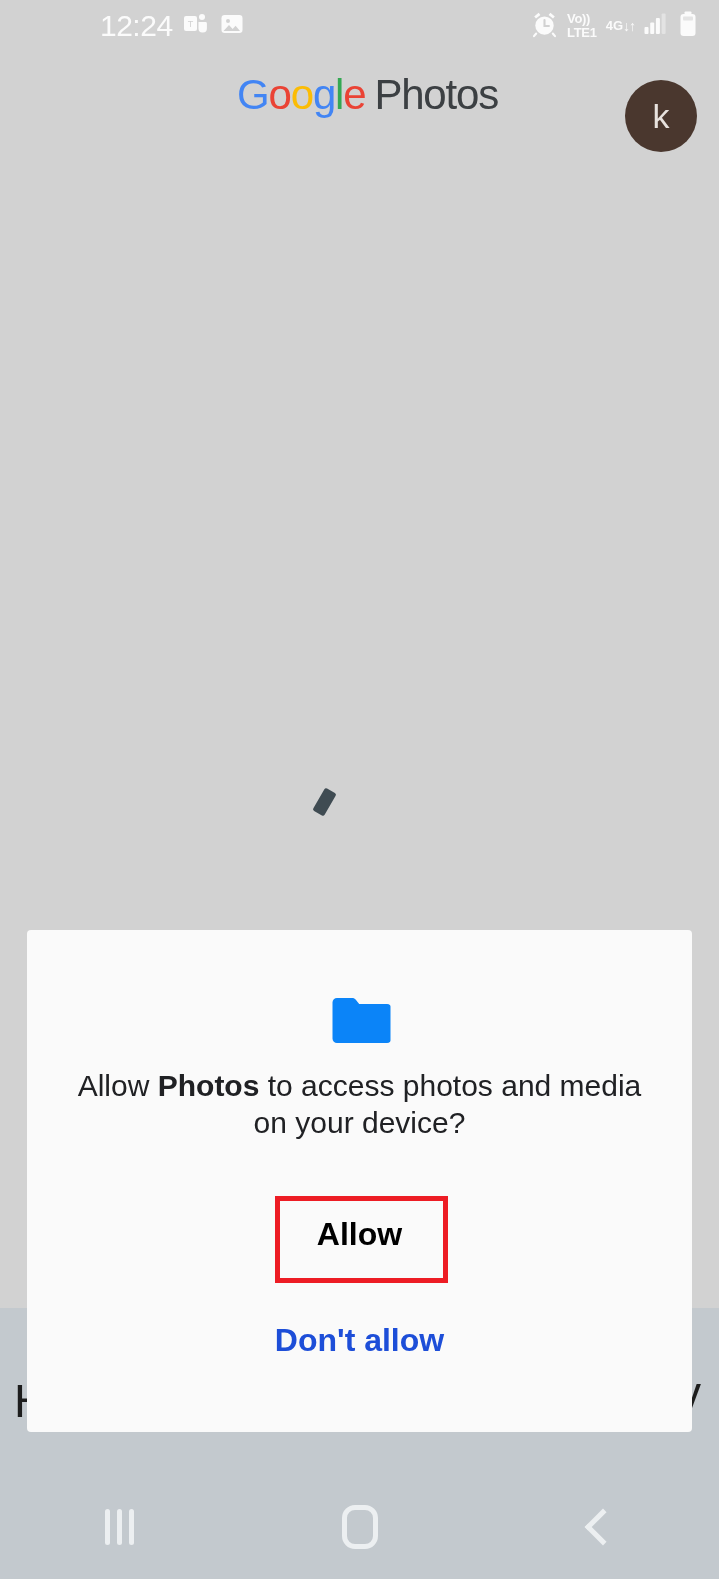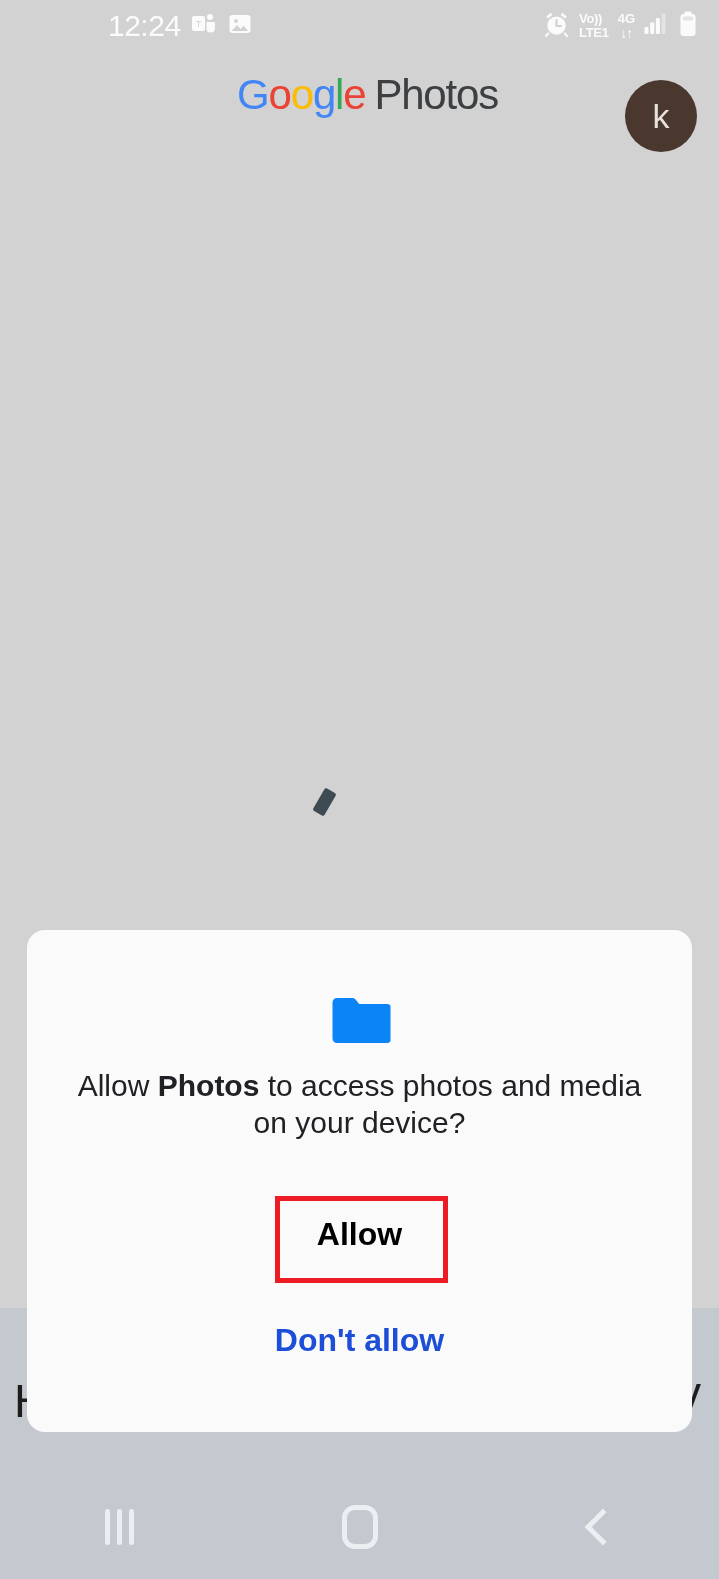--- a/index.html
+++ b/index.html
@@ -24,31 +24,31 @@
 
   
   #status-bar {
     position:absolute; left:0; top:0;
     width:719px; height:52px;
     display:flex; align-items:center;
     padding:0 22px 0 100px;
     color:#fbfbfb;
   }
   #status-left { display:flex; align-items:center; gap:10px; }
-  #clock { font-size:30px; font-weight:400; letter-spacing:-0.5px; line-height:1;margin-left:8px; }
+  #clock { font-size:30px; font-weight:400; letter-spacing:-0.5px; line-height:1; }
   #status-right {
     margin-left:auto; display:flex; align-items:center; gap:9px;
   }
   .sb-ico { display:block; }
   #volte-block {
     display:flex; flex-direction:column; align-items:flex-start;
     font-size:13px; font-weight:700; line-height:1.04; letter-spacing:-0.3px;justify-content:space-between;
   }
   #net-block {
-    display:flex; flex-direction:column; align-items:center;
+    display:flex; flex-direction:row; align-items:center;
     font-size:13px; font-weight:700; line-height:1.04;
   }
   #net-arrows { font-size:14px; line-height:1; letter-spacing:-1px; }
 
   
   #app-header {
     position:absolute; left:8px; top:60px;
     width:719px; height:110px;
   }
   #brand {
@@ -85,21 +85,21 @@
     font-weight:400;
   }
   #bg-fragment-left  { left:14px;  top:1378px; }
   #bg-fragment-right { right:18px; top:1370px; }
 
   
   #permission-dialog {
     position:absolute; left:27px; top:930px;
     width:665px; height:502px;
     background:#fafafa;
-    border-radius:18px;
+    border-radius:4px;
     z-index:5;
   }
   #folder-icon {
     position:absolute; left:50%; top:67px;
     transform:translateX(-50%);
     width:61px; height:47px;
   }
   #dialog-title {
     position:absolute; left:34px; right:34px; top:138px;
     text-align:center;

